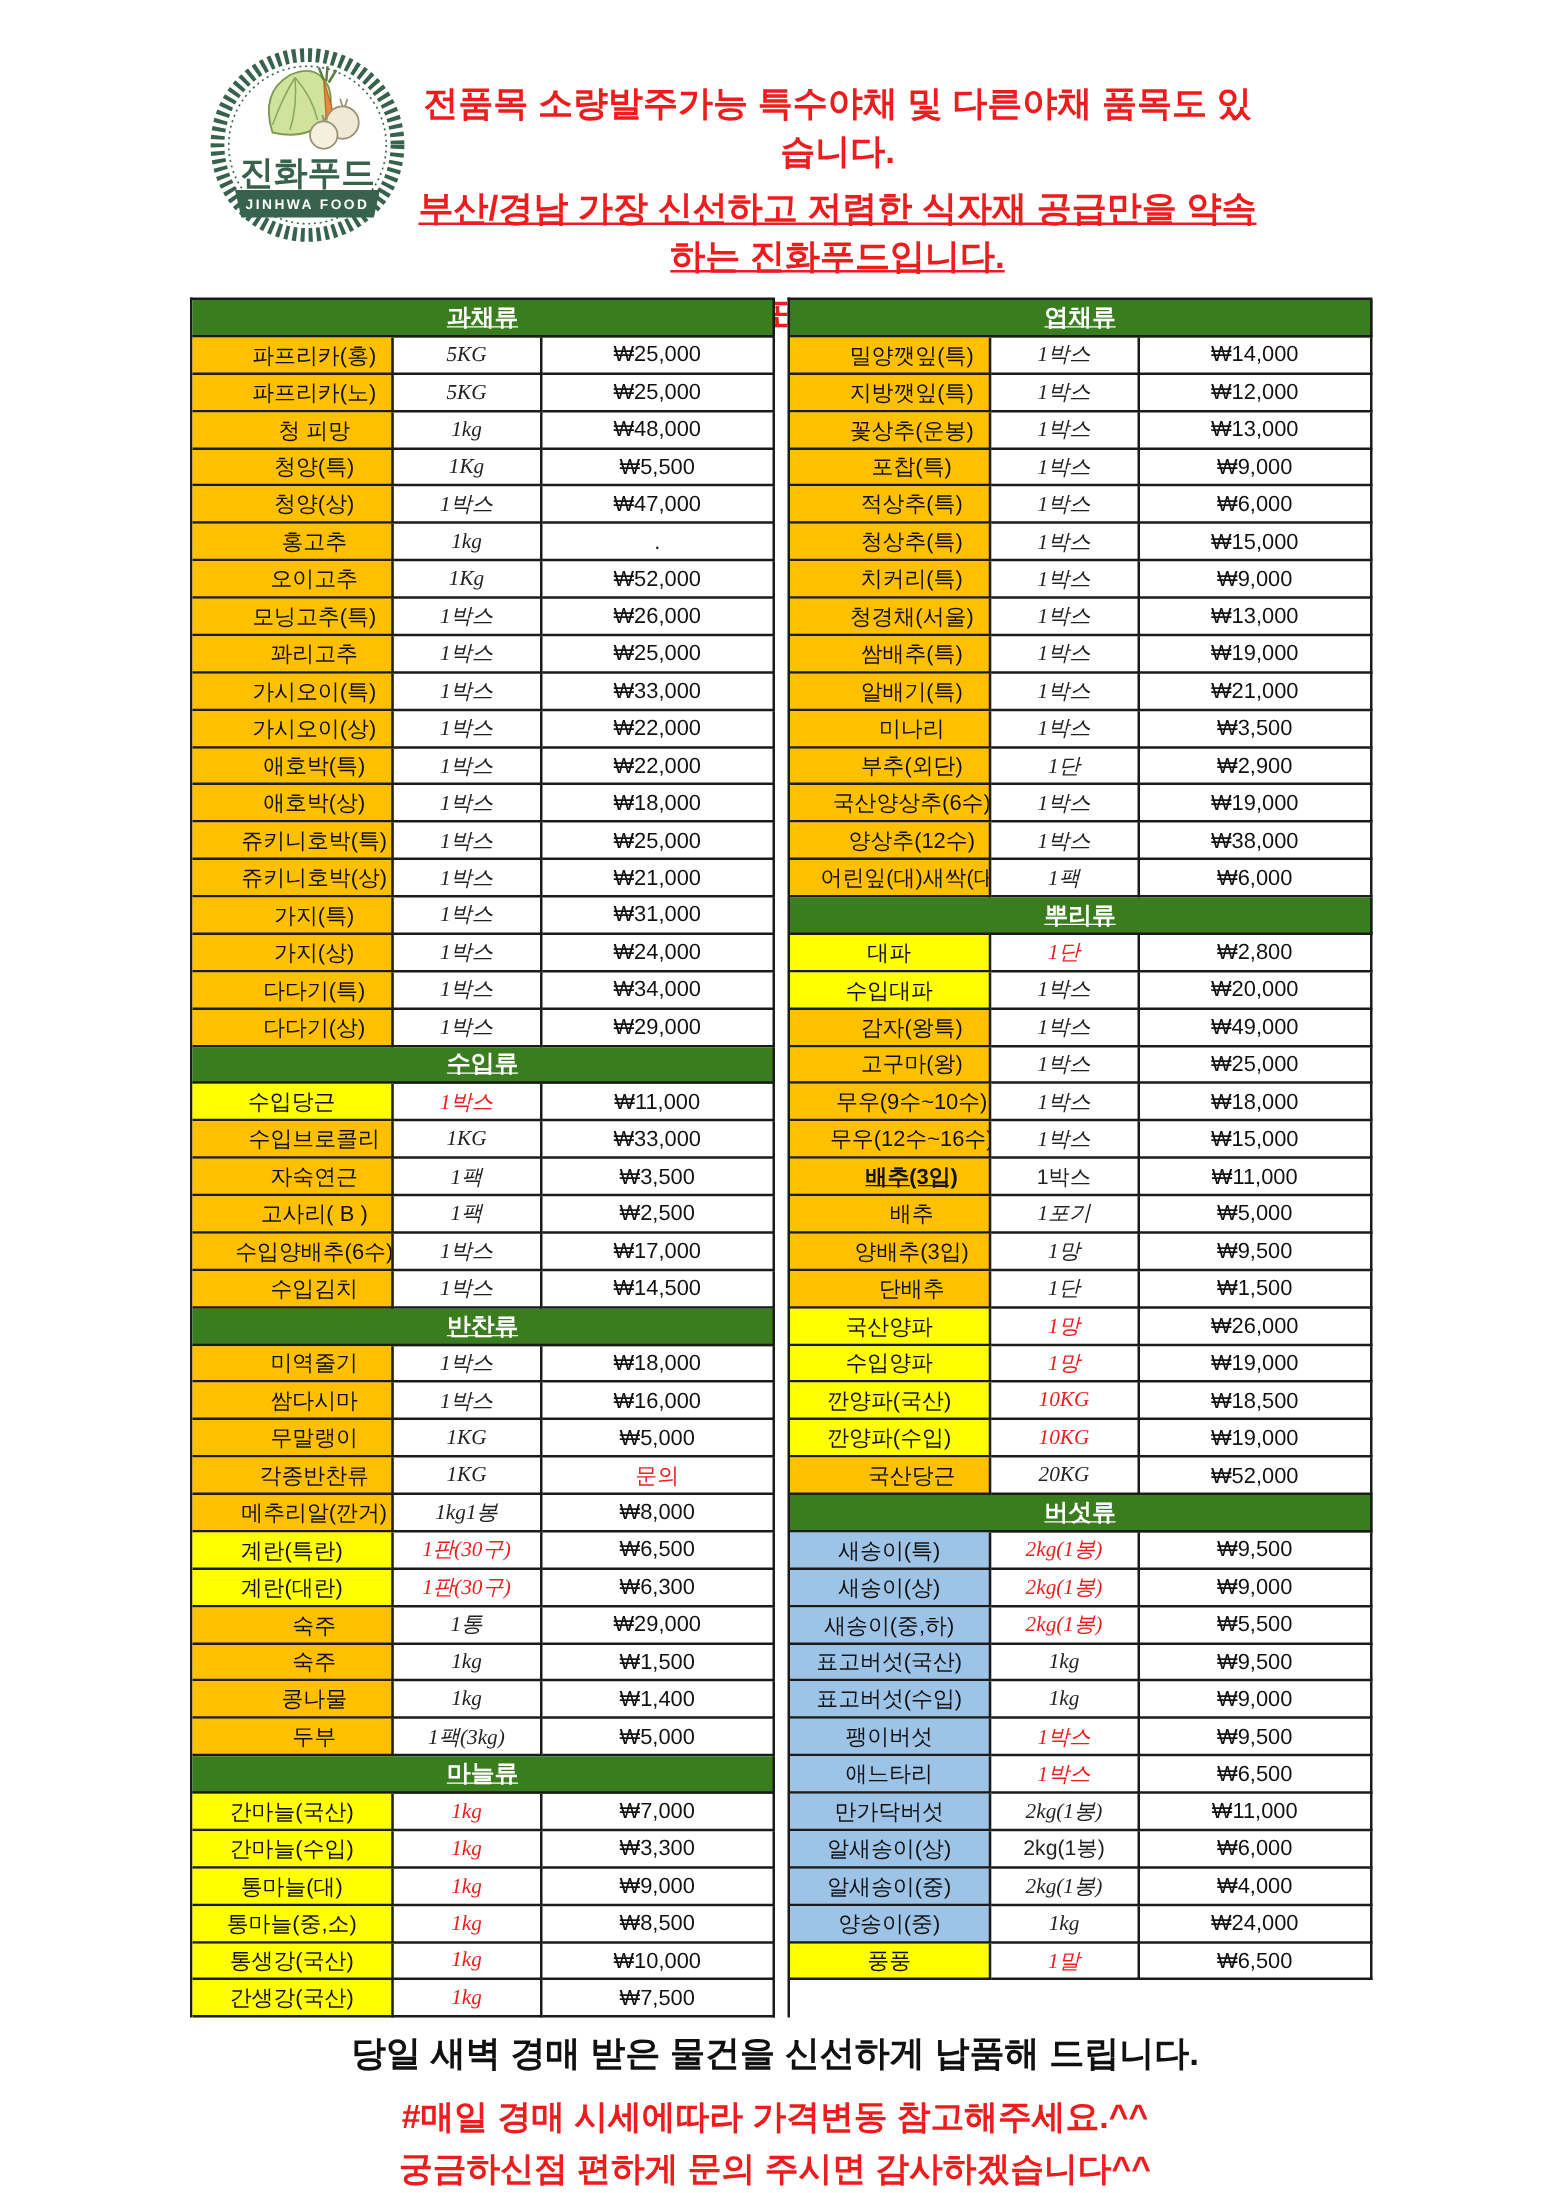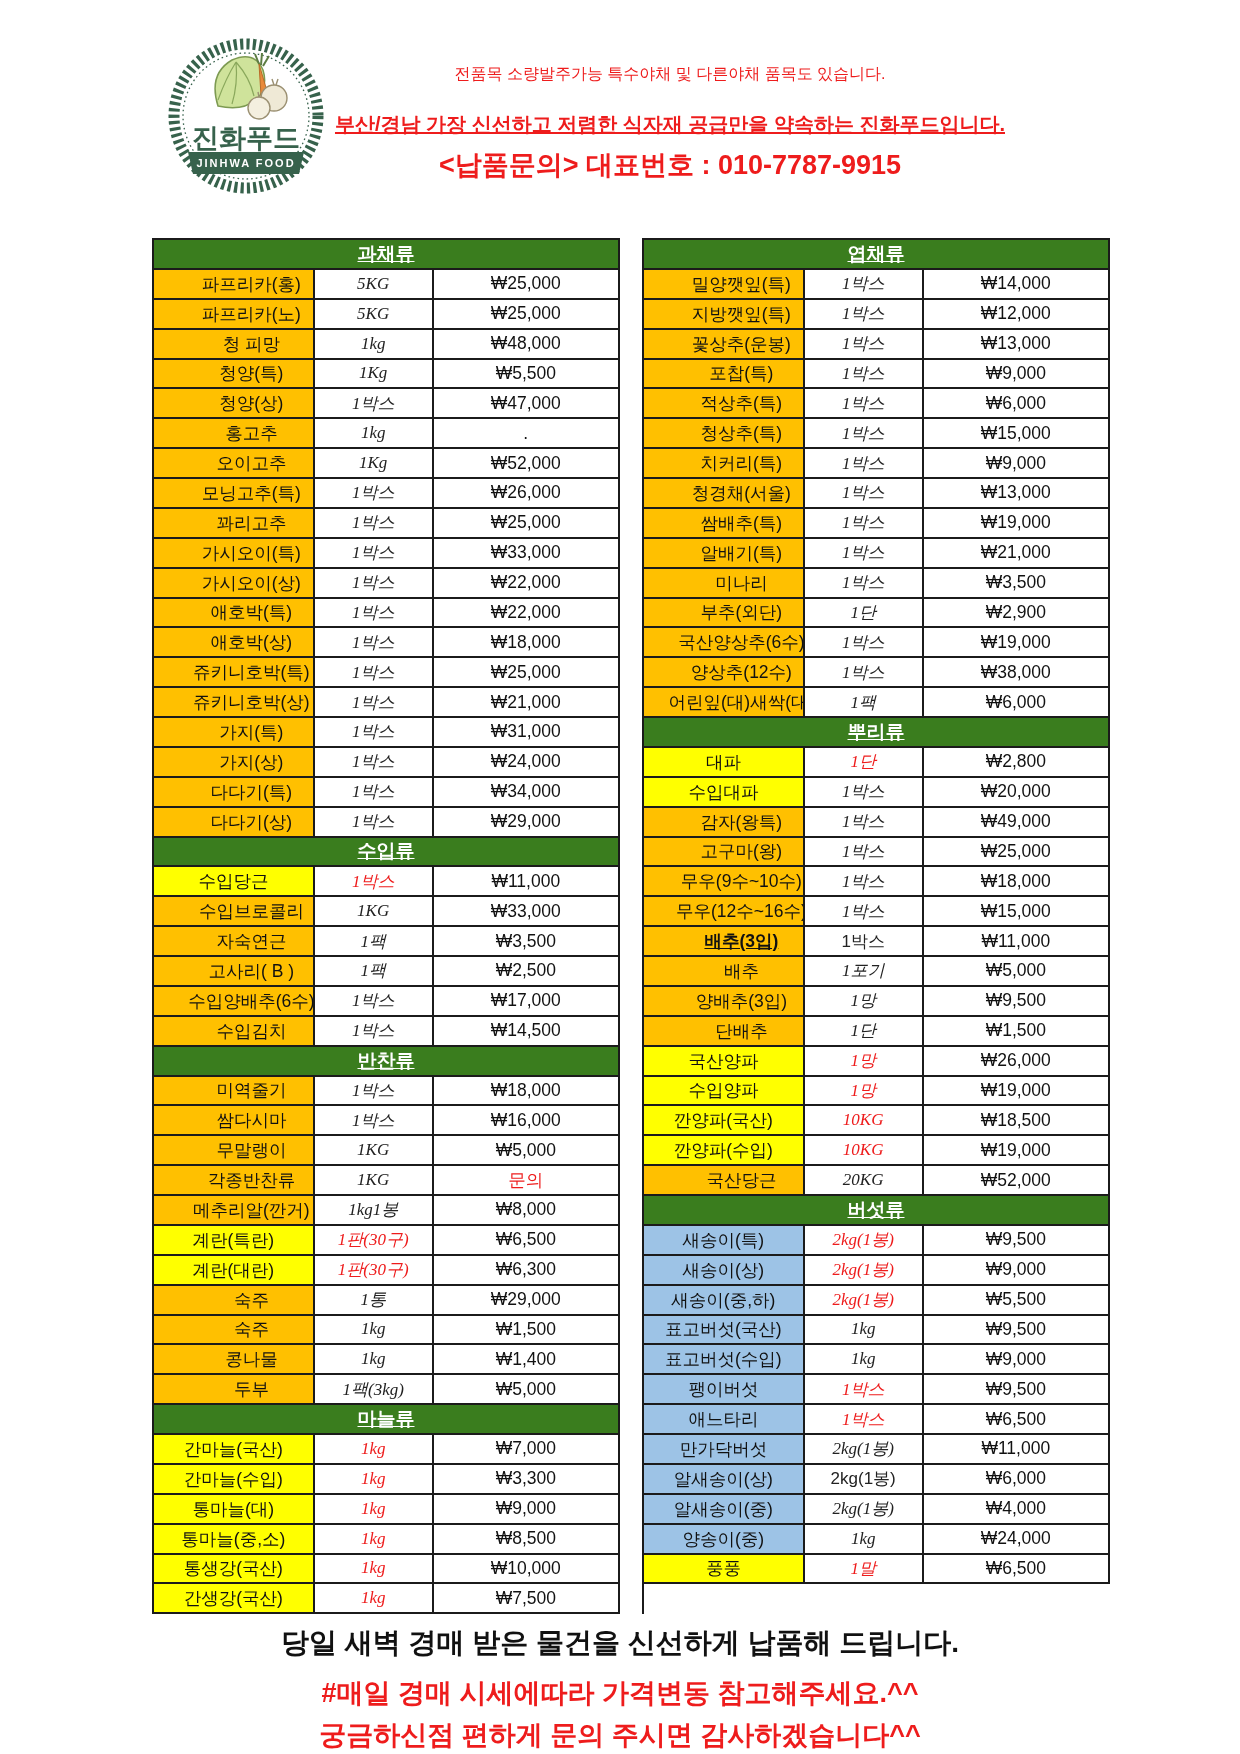--- a/index.html
+++ b/index.html
@@ -5,25 +5,25 @@
   html,body{margin:0;padding:0;background:#fff;}
   body{
     width:1240px;height:1754px;position:relative;overflow:hidden;
     font-family:"Liberation Sans","DejaVu Sans",sans-serif;
     -webkit-font-smoothing:antialiased;
   }
   
   .logo-wrap{position:absolute;left:166px;top:34px;width:160px;height:165px;}
   .head-block{position:absolute;left:330px;top:40px;width:680px;text-align:center;}
   .main-title{font-size:46px;font-weight:800;letter-spacing:-1px;color:var(--title-green);line-height:1.1;}
-  .sub1{margin-top:24px;font-size:16px;font-weight:400;color:var(--red);}
-  .sub2{margin-top:26px;font-size:20px;font-weight:700;color:var(--red);text-decoration:underline;}
+  .sub1{margin-top:24px;font-size:28px;font-weight:700;color:var(--red);}
+  .sub2{margin-top:8px;font-size:28px;font-weight:700;color:var(--red);text-decoration:underline;}
   .contact{margin-top:9px;font-size:27px;font-weight:800;color:var(--red);}
   
-  .tables{position:absolute;left:152px;top:238px;display:flex;gap:22px;}
+  .tables{position:absolute;left:152px;top:238px;display:flex;gap:10px;}
   .ptable{width:466px;border-top:2px solid var(--bd);border-left:2px solid var(--bd);
           display:flex;flex-direction:column;background:#fff;}
   .slot{height:29.89px;box-sizing:border-box;display:flex;}
   .sec-head{background:var(--green);color:#fff;font-size:19px;font-weight:800;
             align-items:center;justify-content:center;text-decoration:underline;
             border-right:2px solid var(--bd);border-bottom:2px solid var(--bd);}
   .cell{box-sizing:border-box;display:flex;align-items:center;justify-content:center;
         border-right:2px solid var(--bd);border-bottom:2px solid var(--bd);
         white-space:nowrap;overflow:hidden;}
   .c-name{width:34.5%;font-size:17.5px;color:#111;}

